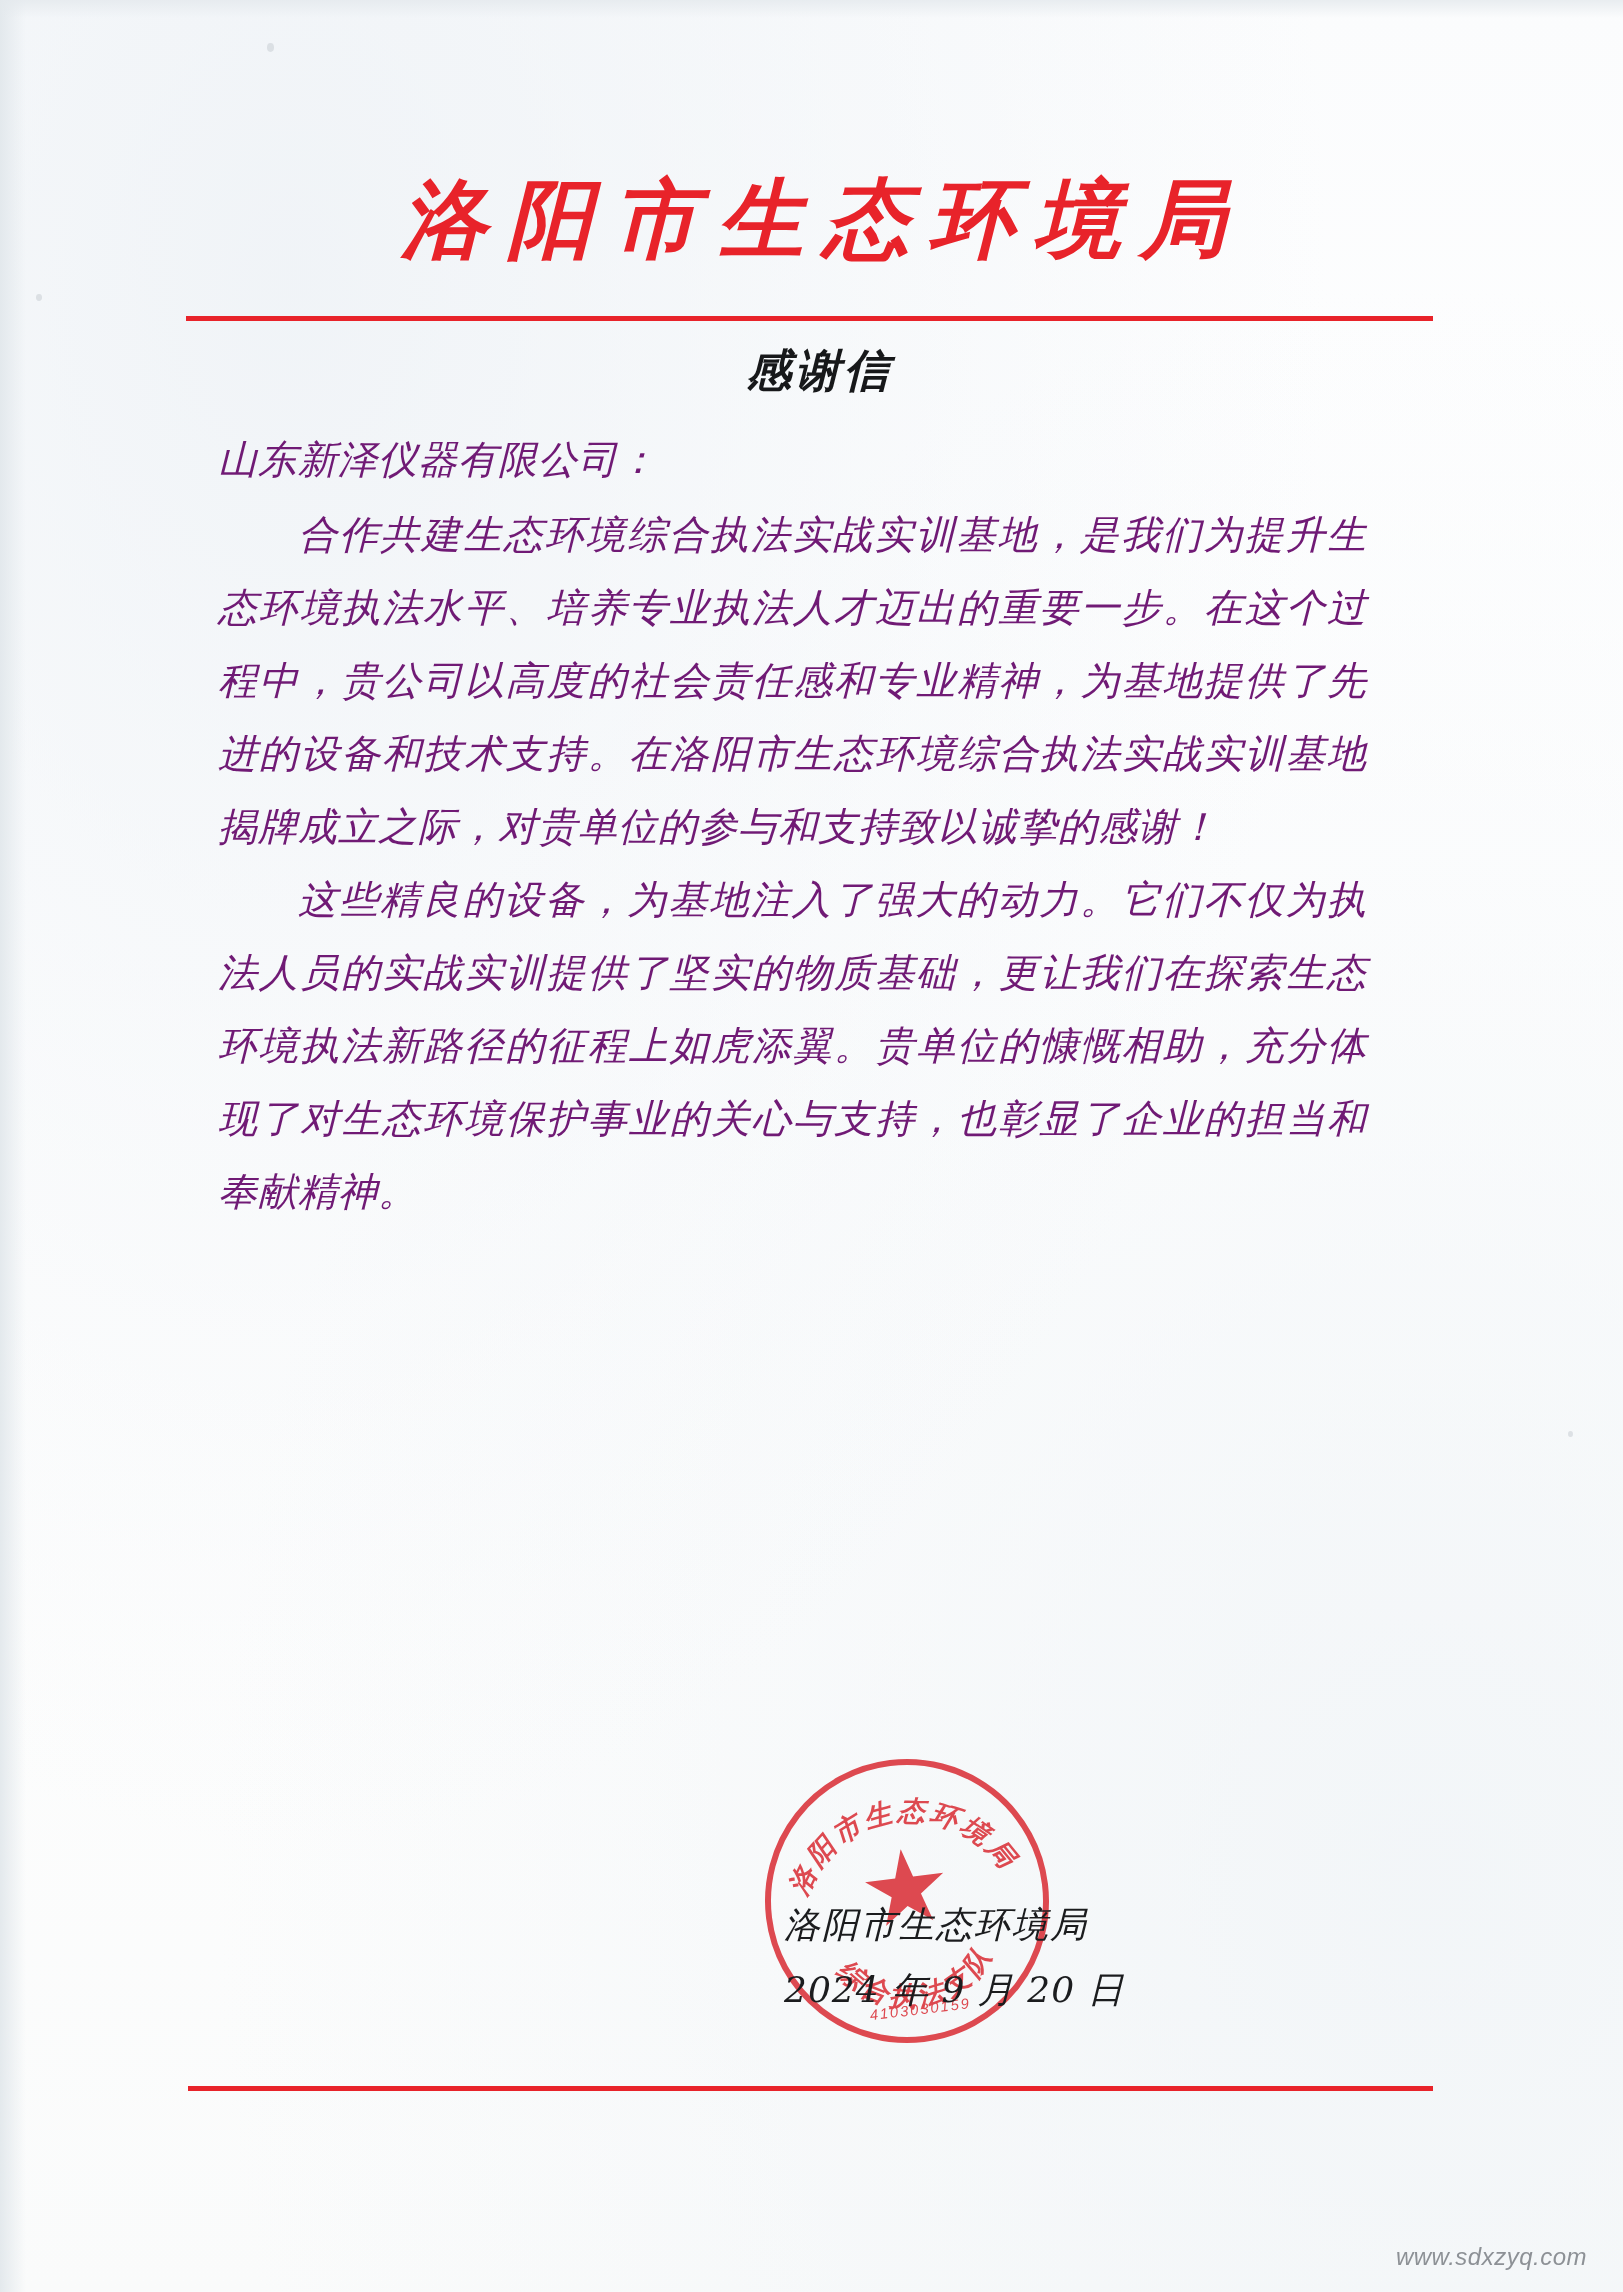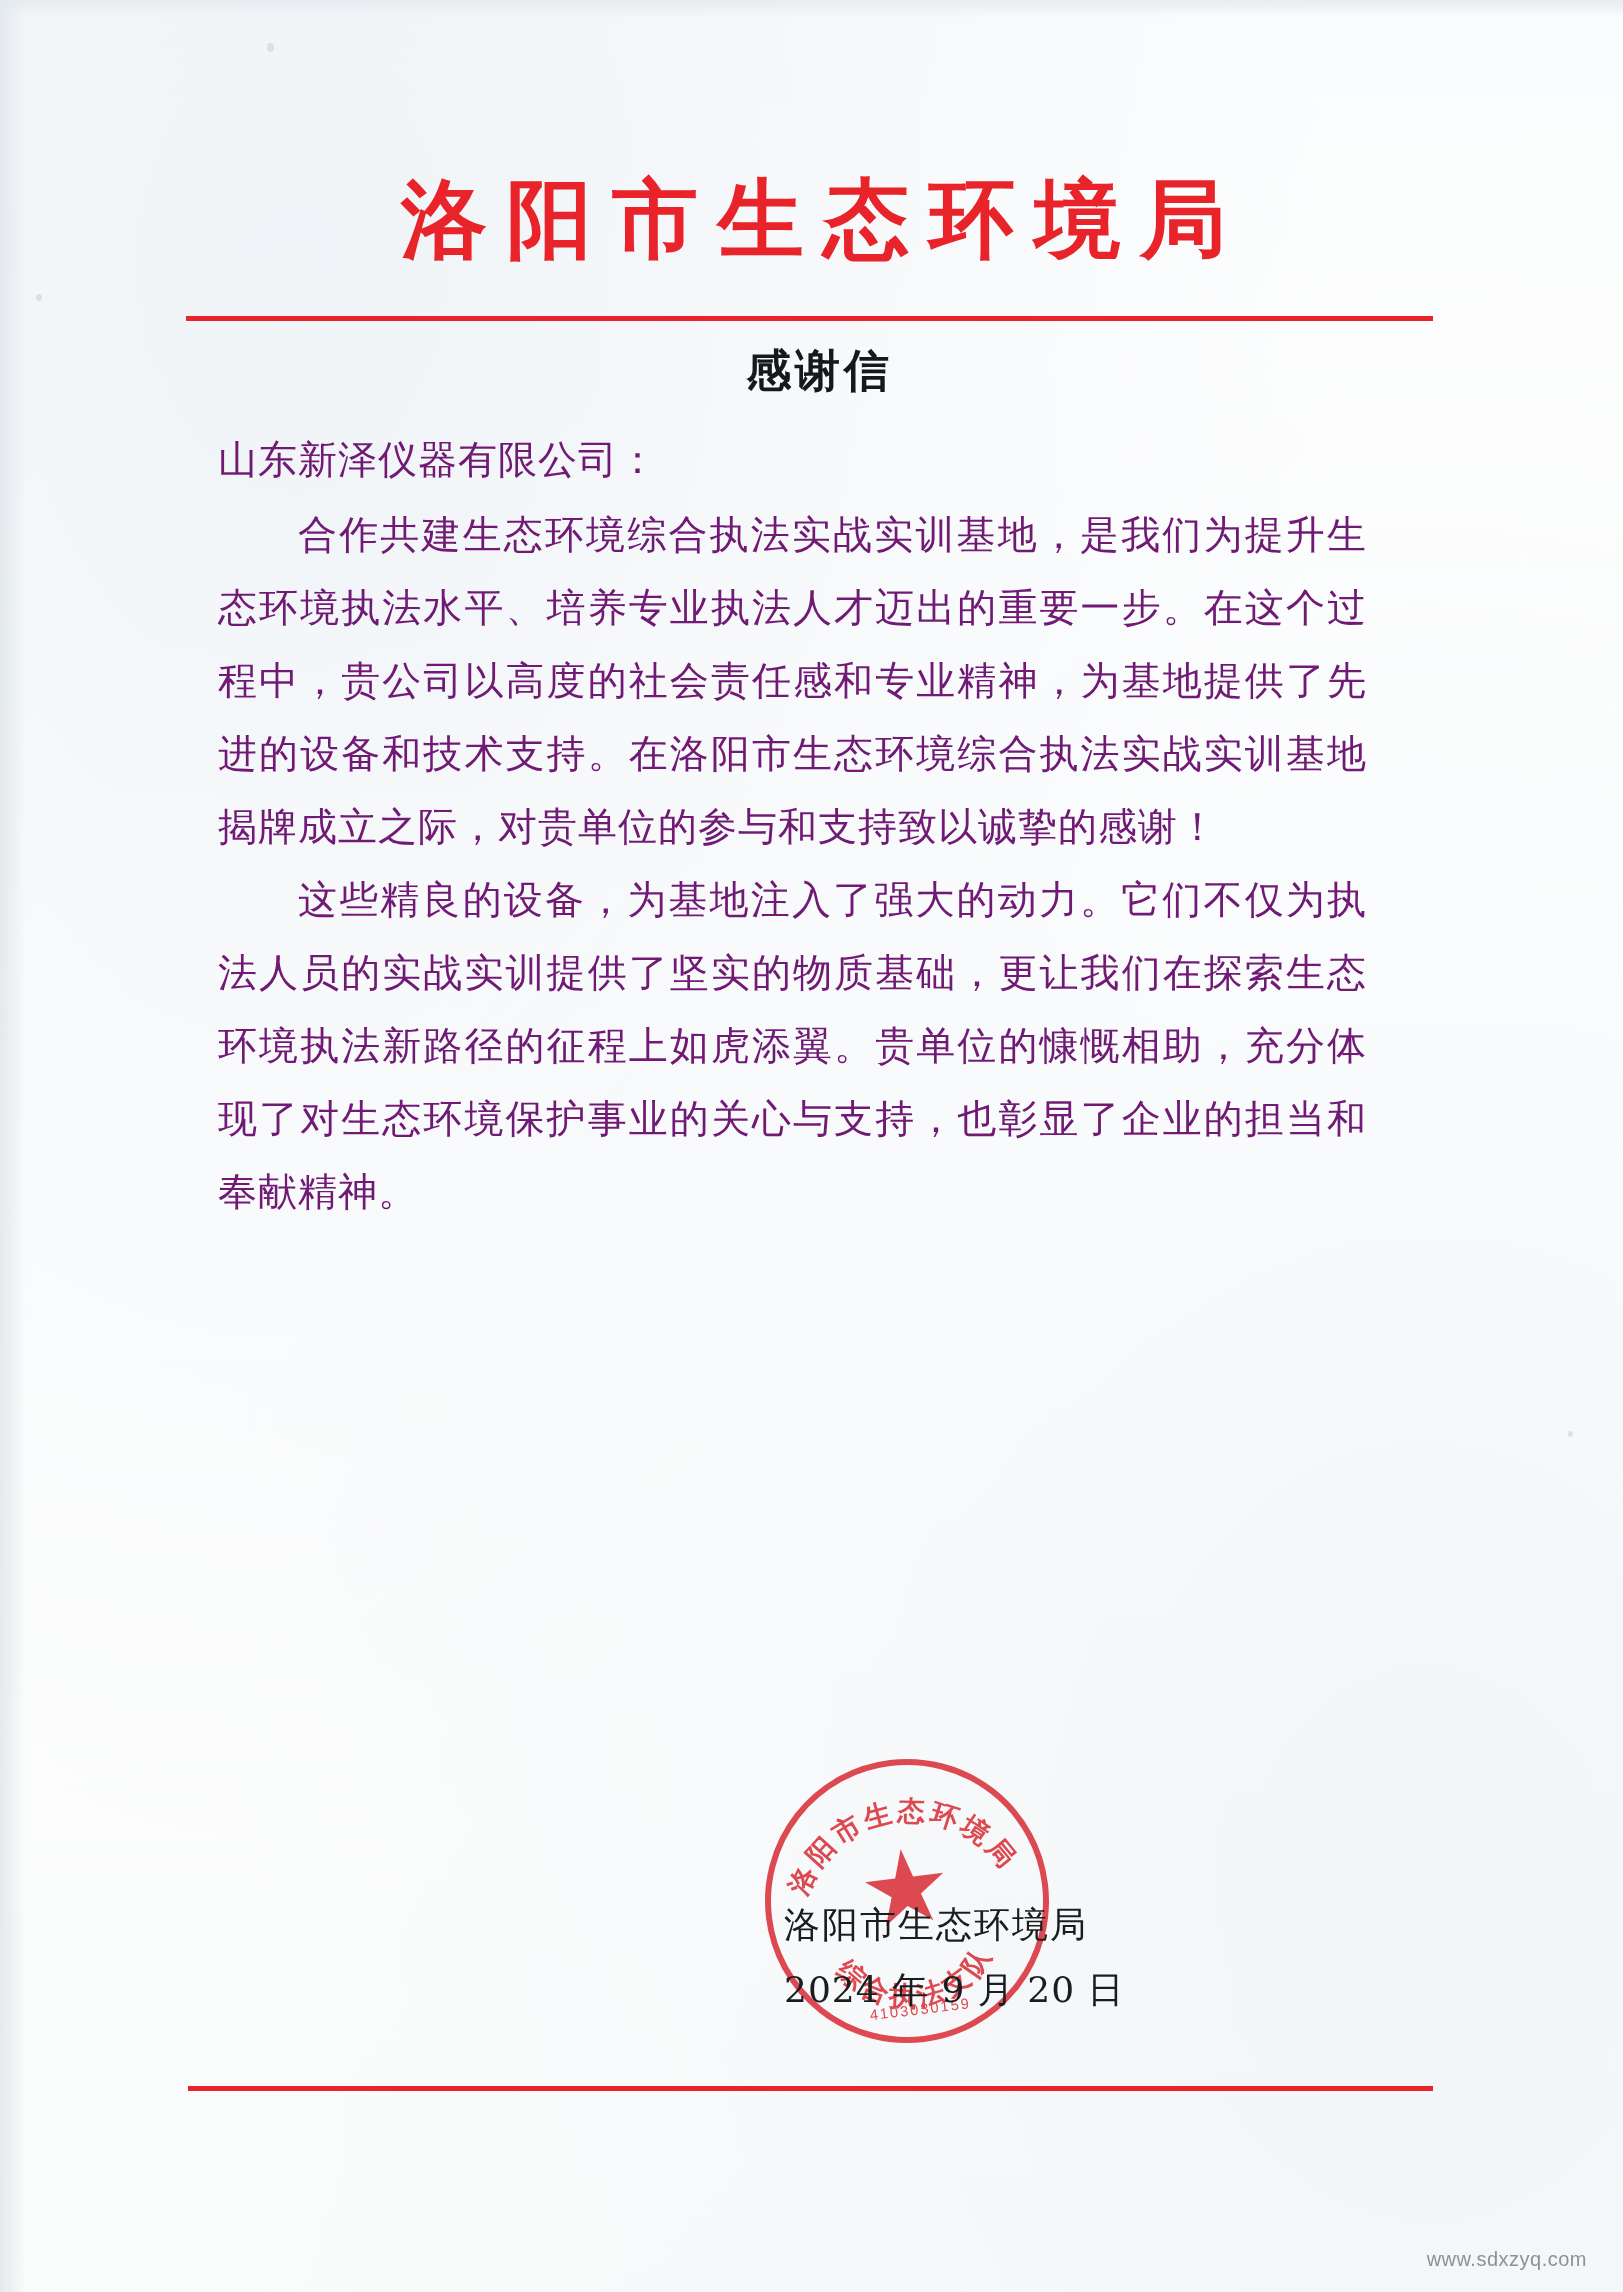--- a/index.html
+++ b/index.html
@@ -40,20 +40,21 @@
     height: 17.6px;
     background: linear-gradient(180deg, rgba(228,233,237,0.8), rgba(255,255,255,0));
     pointer-events: none;
   }
 
   .content {
     position: absolute;
     left: 0; top: 0;
     width: 1622px;
     height: 2293px;
+    font-style: italic;
   }
 
   
   .letterhead {
     position: absolute;
     left: 186px;
     top: 174px;
     width: 1255px;
     text-align: center;
   }
@@ -188,21 +189,21 @@
     height: 4.9px;
     background: #e8232a;
   }
 
   
   .site-url {
     position: absolute;
     right: 35px;
     bottom: 21.6px;
     font-family: "Liberation Sans", sans-serif;
-    font-size: 20px;
+    font-size: 24px;
     color: #8d9196;
     letter-spacing: 0.5px;
   }
 
   
   .speck {
     position: absolute;
     background: #c9ced3;
     border-radius: 50%;
     opacity: 0.55;

